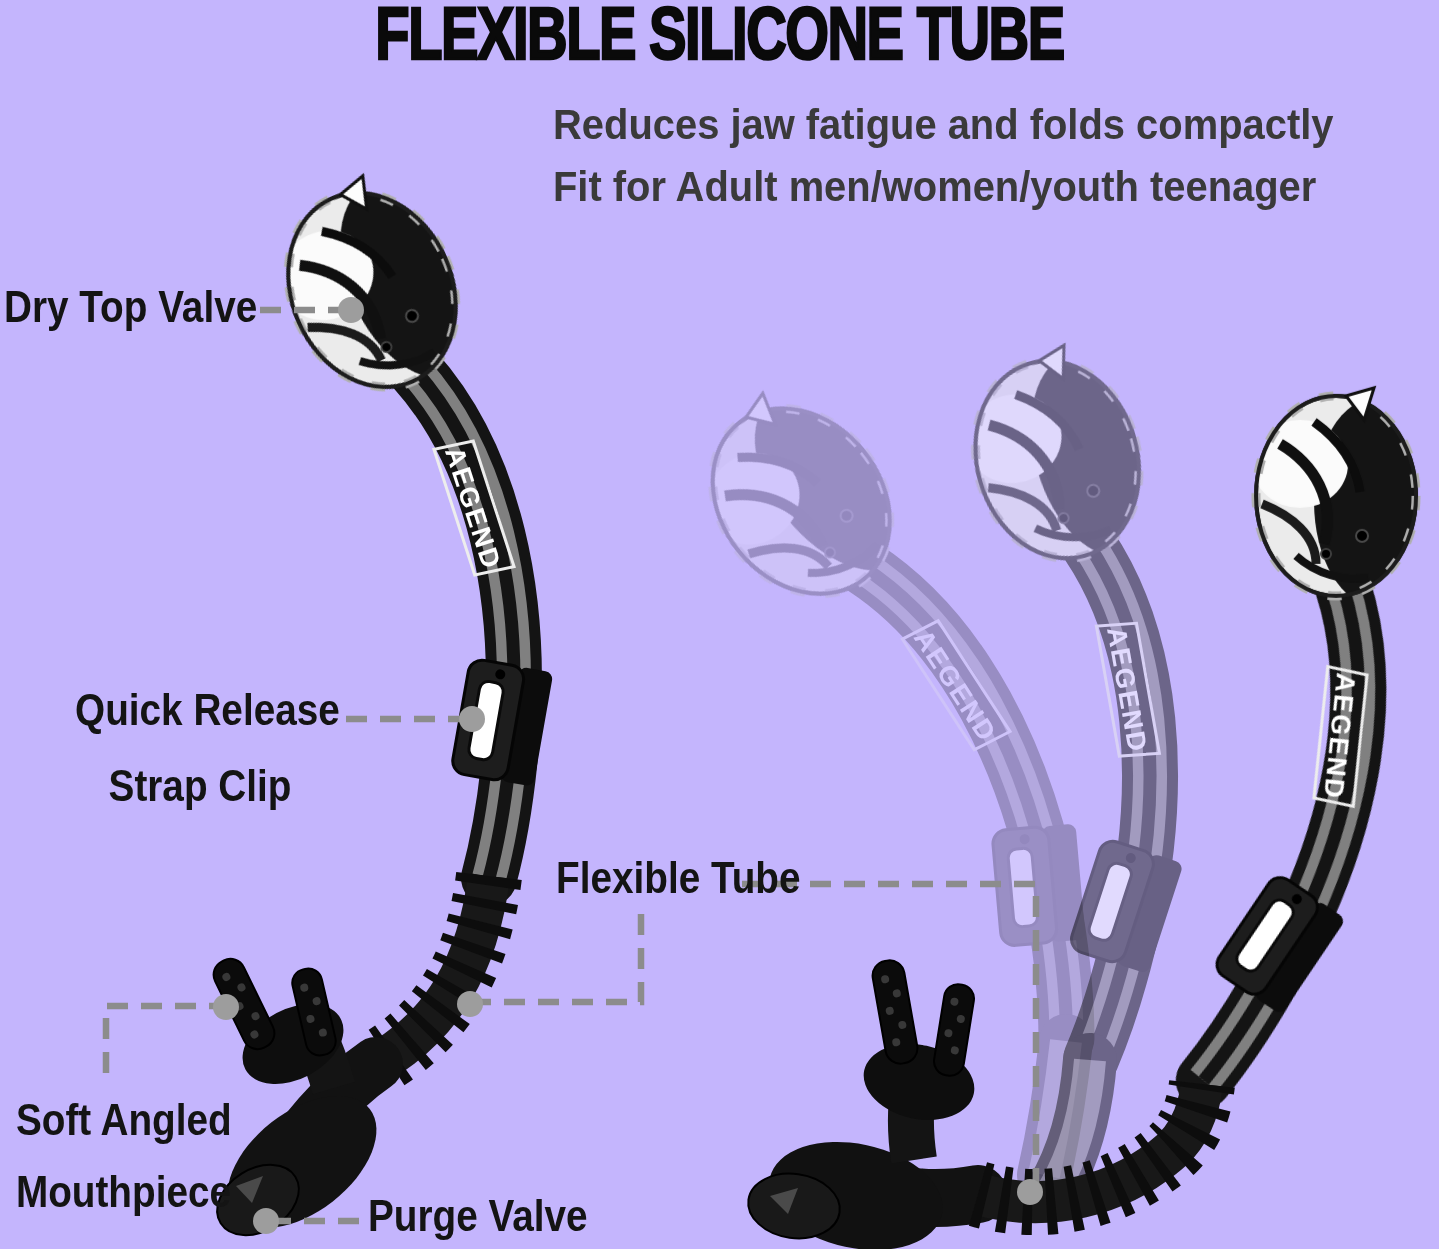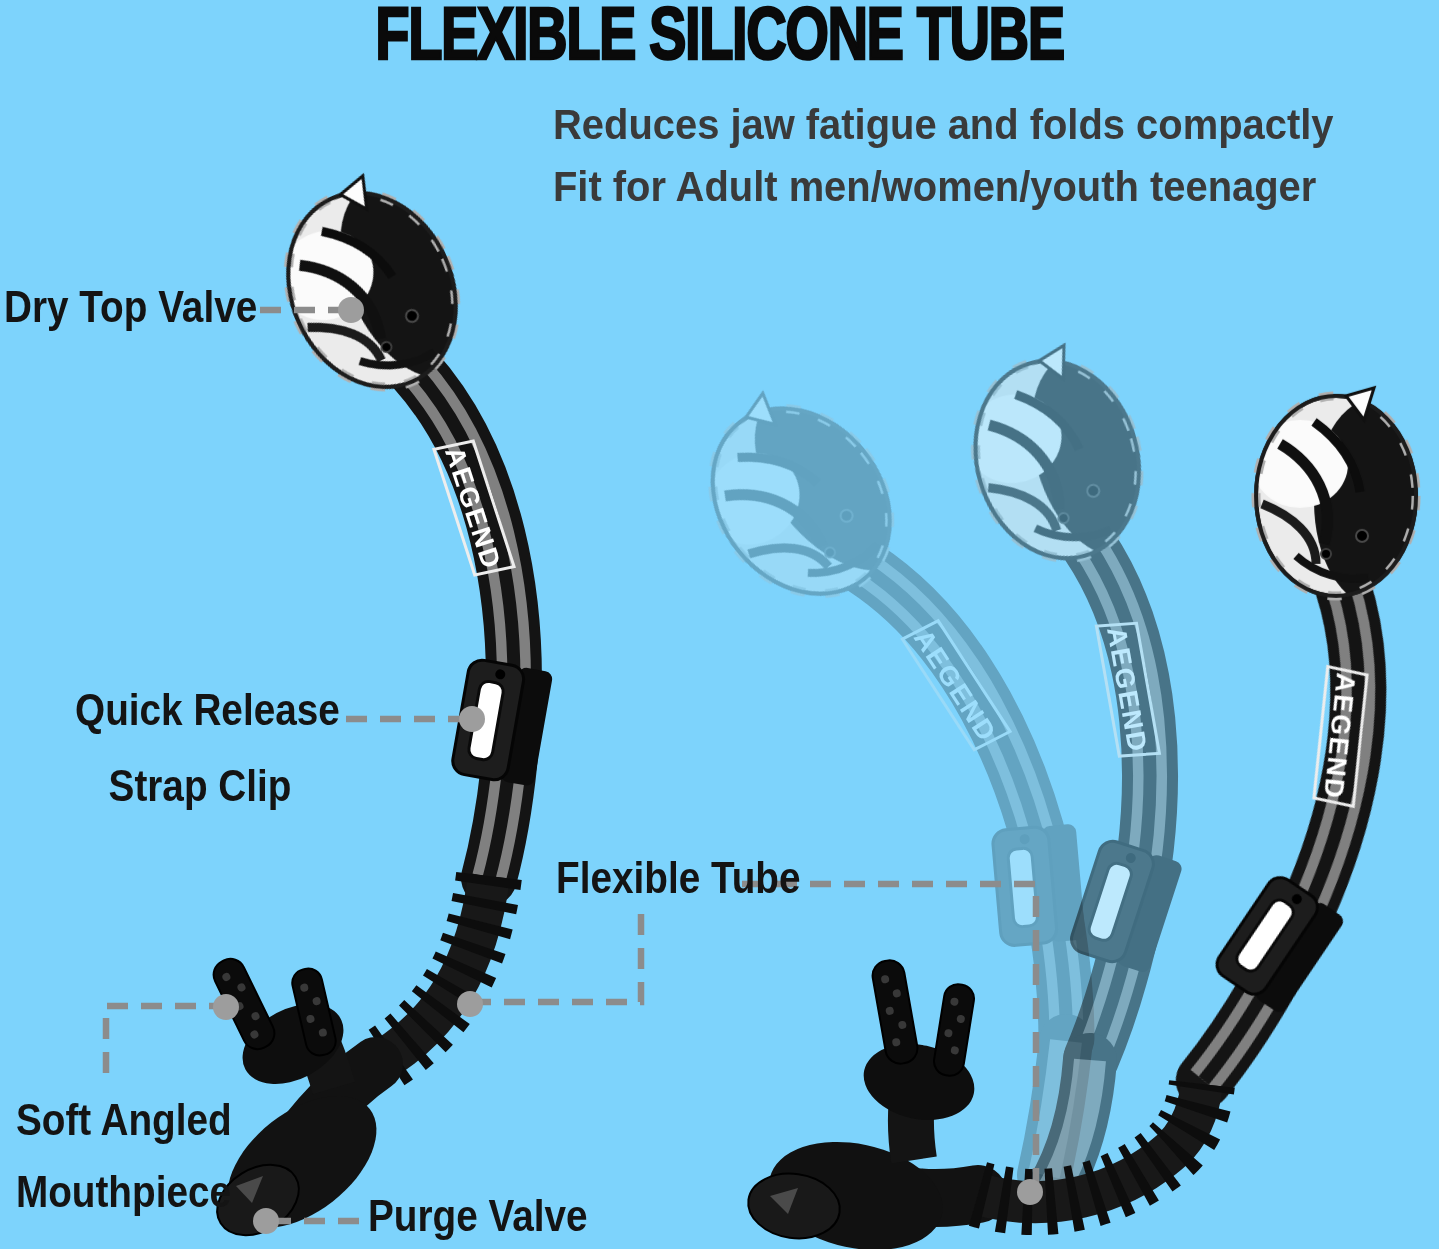--- a/index.html
+++ b/index.html
@@ -1,16 +1,16 @@
 <!DOCTYPE html>
 <html><head>
 <meta charset="utf-8">
 <style>
   html,body{margin:0;padding:0;background:#fff;}
-  .canvas{position:relative;width:1439px;height:1249px;background:#7dd3fc;overflow:hidden;
+  .canvas{position:relative;width:1439px;height:1249px;background:#c4b5fd;overflow:hidden;
           font-family:"Liberation Sans","DejaVu Sans",sans-serif;}
   .art{position:absolute;left:0;top:0;z-index:1;}
   .txt{position:absolute;z-index:2;color:#141414;font-weight:bold;white-space:nowrap;}
   .title{left:0;right:0;top:-6px;text-align:center;
          font-size:74px;line-height:80px;color:#0a0a0a;letter-spacing:-2px;
          transform:scaleX(.76);transform-origin:50% 0;-webkit-text-stroke:2.5px #0a0a0a;}
   .subtitle{left:553px;top:94px;color:#3a3a3a;font-size:42px;line-height:62px;
             transform:scaleX(.95);transform-origin:0 0;}
   .lbl{font-size:44px;line-height:48px;transform:scaleX(.88);transform-origin:0 0;}
   .lbl-center{text-align:center;transform-origin:50% 0;}

